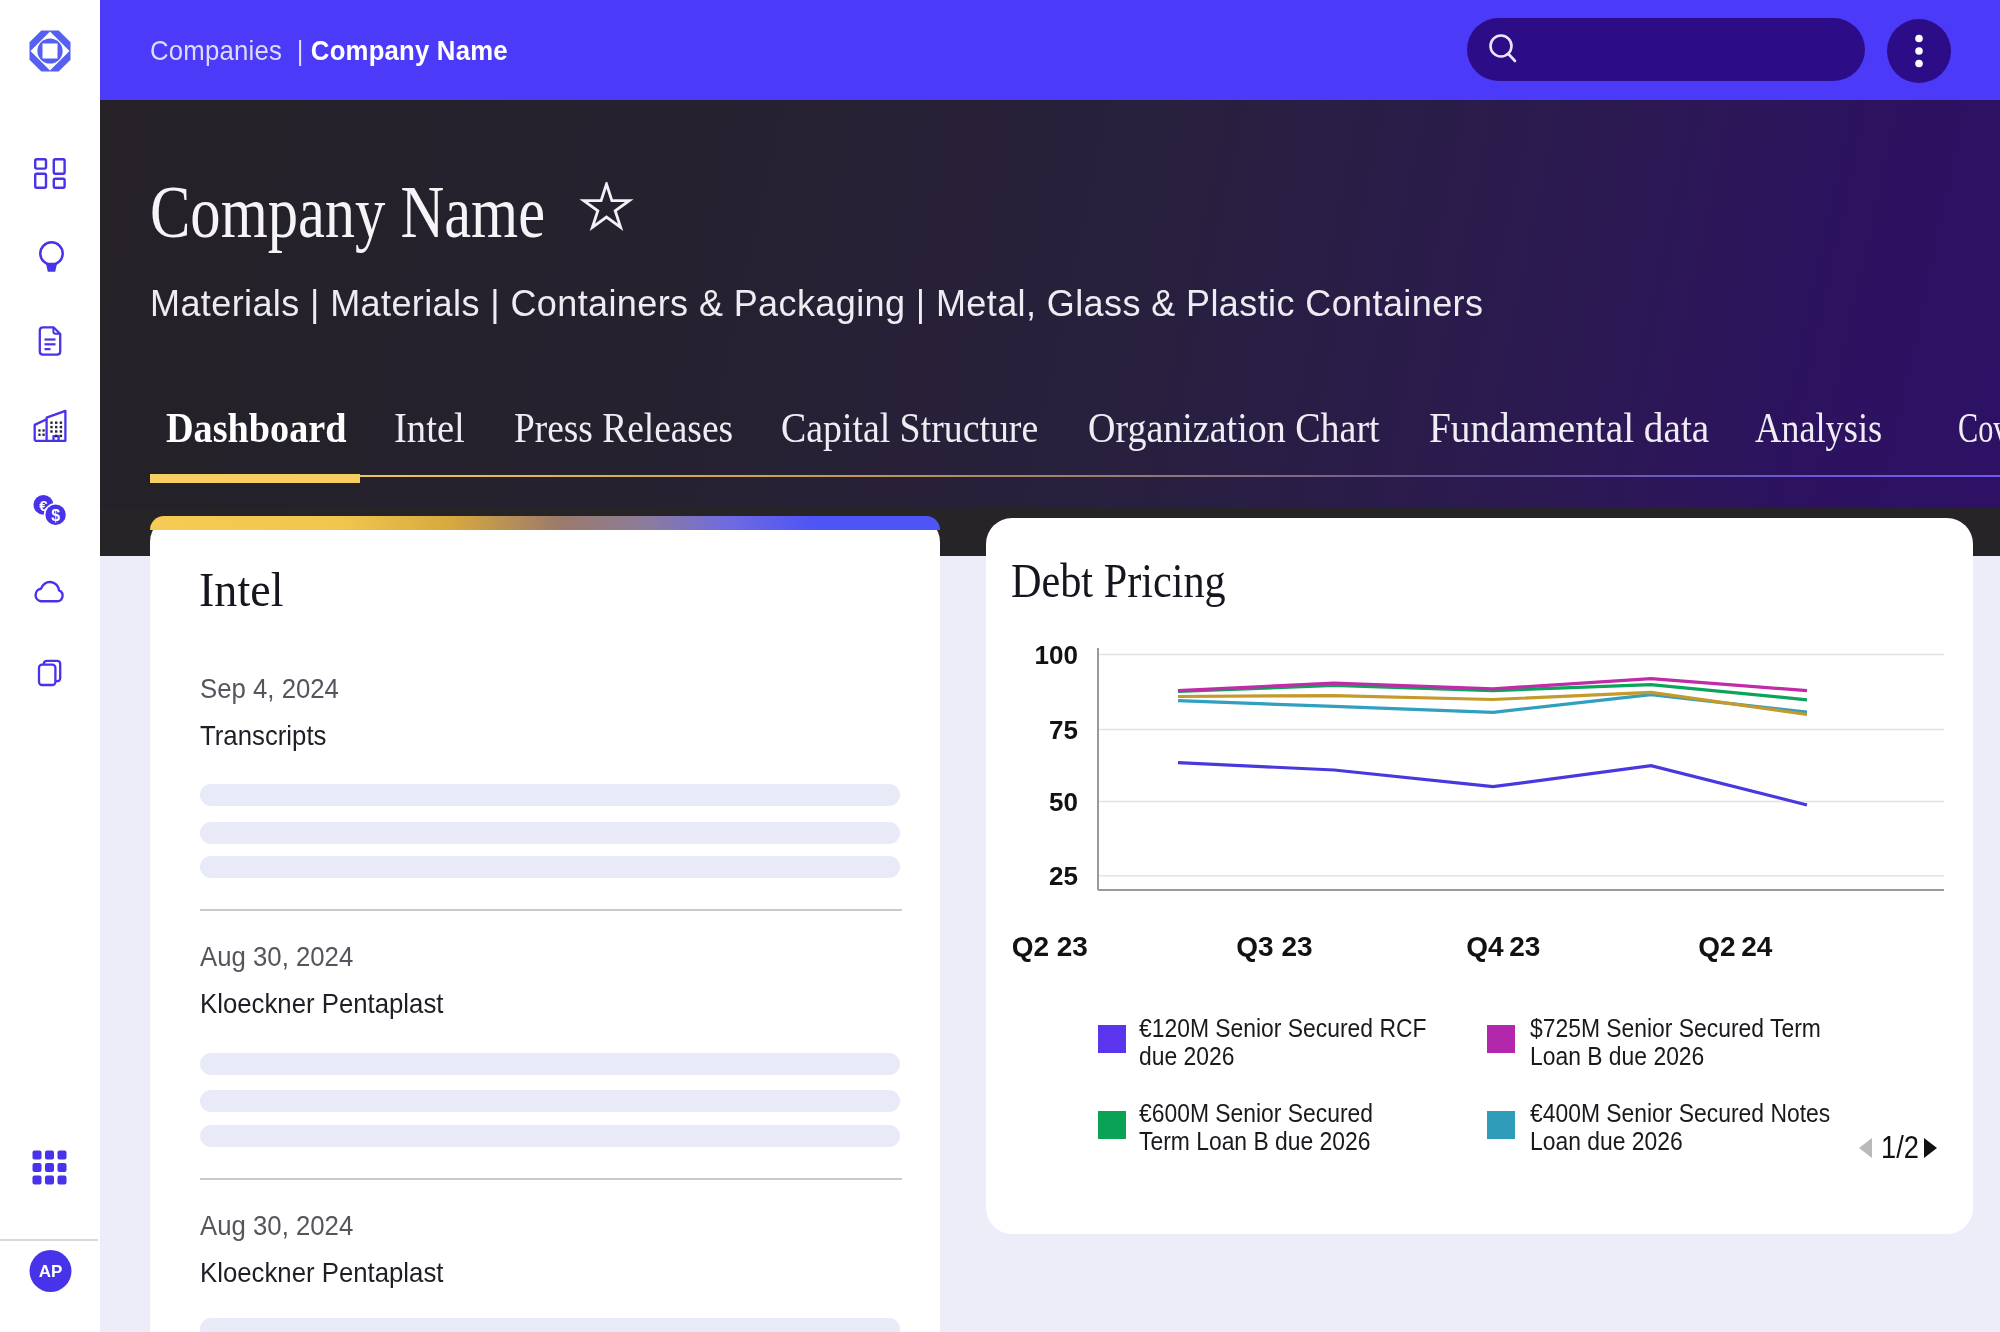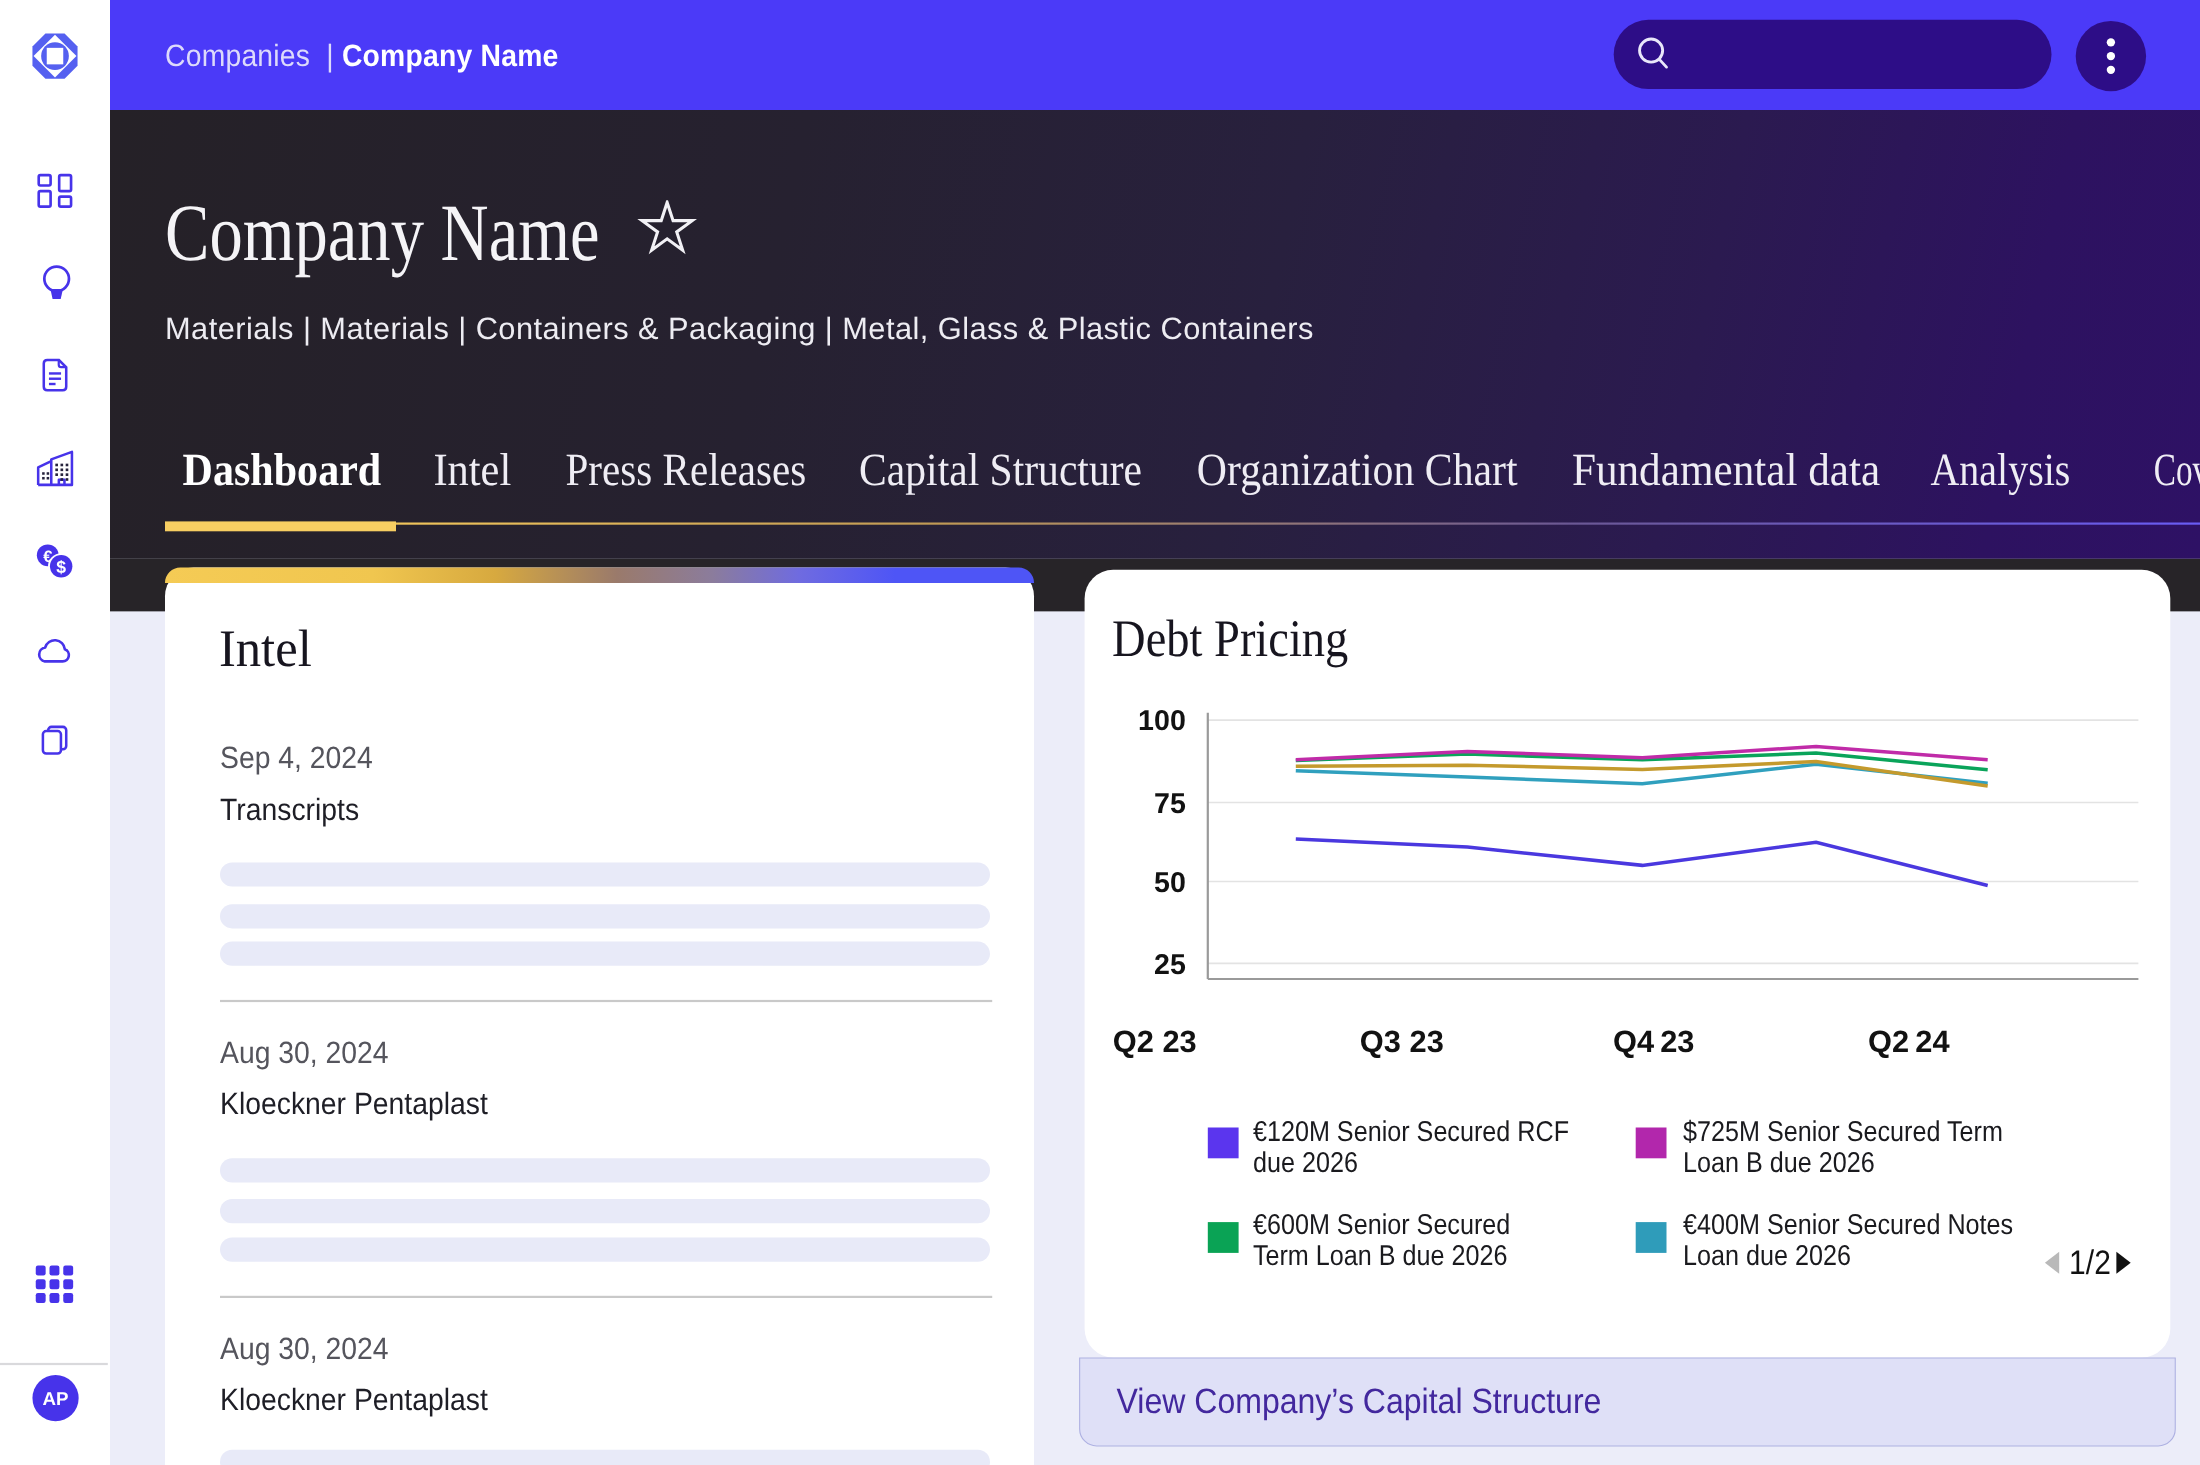--- a/index.html
+++ b/index.html
@@ -7,21 +7,21 @@
 #hero{position:absolute;left:100px;top:100px;width:1900px;height:408px;background:linear-gradient(102deg,#252127 0%,#262130 32%,#28203E 55%,#2B1A50 75%,#2D1260 90%,#2E1165 100%)}
 #strip{position:absolute;left:100px;top:508px;width:1900px;height:48px;background:#272428}
 #content{position:absolute;left:100px;top:556px;width:1900px;height:776px;background:#ECEDF9}
 #side{position:absolute;left:0;top:0;width:100px;height:1332px;background:#fff;z-index:5}
 #crumb{position:absolute;left:150px;top:35px;z-index:2;color:#fff;font-size:28px;letter-spacing:.2px;transform:scaleX(.92);transform-origin:left top}
 #crumb .lt{font-weight:300;color:#DDDAFB}
 #crumb b{font-weight:700}
 #searchpill{position:absolute;left:1467px;top:18px;width:398px;height:63px;border-radius:32px;background:#2D0D87}
 #menubtn{position:absolute;left:1887px;top:19px;width:64px;height:64px;border-radius:50%;background:#2D0D87}
 #herotitle{position:absolute;left:150px;top:175px;color:#F5F4F7;font-family:"Liberation Serif",serif;font-size:74px;line-height:74px;font-weight:400;transform:scaleX(.818);transform-origin:left top}
-#herosub{position:absolute;left:150px;top:283px;color:#EDECF2;font-size:28px;letter-spacing:.4px}
+#herosub{position:absolute;left:150px;top:283px;color:#EDECF2;font-size:36px;letter-spacing:.4px}
 .tab{position:absolute;top:407px;color:#EFEDF4;font-family:"Liberation Serif",serif;font-size:42px;line-height:42px;white-space:nowrap;transform-origin:left top}
 .tab.b{font-weight:700;color:#fff}
 #ul-active{position:absolute;left:150px;top:474px;width:210px;height:9px;background:#F7CE62}
 #ul-line{position:absolute;left:360px;top:475px;width:1640px;height:2px;background:linear-gradient(90deg,#EFC45B 0%,#C09A55 30%,#6B5894 65%,#6A5CF5 100%)}
 
 #card-intel{position:absolute;left:150px;top:516px;width:790px;height:830px;background:#fff;border-radius:26px 26px 0 0}
 #intel-grad{position:absolute;left:0;top:0;width:790px;height:14px;border-radius:26px 26px 0 0;background:linear-gradient(90deg,#F5CB55 0%,#F0C64F 24%,#D7A93F 38%,#9A7A6B 52%,#8B7C9C 63%,#6F6BE0 73%,#4E55F6 84%,#4E55F6 100%)}
 .ca{position:absolute}
 .serifT{font-family:"Liberation Serif",serif;color:#17151F}
 .date{font-size:28px;color:#55555D;transform:scaleX(.92);transform-origin:left top}
@@ -121,23 +121,20 @@
     <div class="ca" style="left:501px;top:507px;width:28px;height:28px;background:#B227AC"></div>
     <div class="ca lgt" style="left:544px;top:496px">$725M Senior Secured Term<br>Loan B due 2026</div>
     <div class="ca" style="left:112px;top:593px;width:28px;height:28px;background:#0AA355"></div>
     <div class="ca lgt" style="left:153px;top:581px">€600M Senior Secured<br>Term Loan B due 2026</div>
     <div class="ca" style="left:501px;top:593px;width:28px;height:28px;background:#2F9CBA"></div>
     <div class="ca lgt" style="left:544px;top:581px">€400M Senior Secured Notes<br>Loan due 2026</div>
     <div class="ca" style="left:873px;top:620px;width:0;height:0;border-right:13px solid #B9B9B9;border-top:10.5px solid transparent;border-bottom:10.5px solid transparent"></div>
     <div class="ca" style="left:938px;top:620px;width:0;height:0;border-left:13px solid #111;border-top:10.5px solid transparent;border-bottom:10.5px solid transparent"></div>
     <div class="ca" style="left:895px;top:612px;font-size:31px;color:#111;transform:scaleX(.88);transform-origin:left top">1/2</div>
   </div>
-  <div id="bottombar">
-      <span>View Company’s Capital Structure</span>
-    </div>
   <aside id="side">
     <svg width="100" height="1332" viewBox="0 0 100 1332">
 
       <g>
         <polygon points="41.3,30.5 58.7,30.5 70.5,42.3 70.5,59.7 58.7,71.5 41.3,71.5 29.5,59.7 29.5,42.3" fill="#5560F0"></polygon>
         <polygon points="50,31.5 69.5,51 50,70.5 30.5,51" fill="#ffffff"></polygon>
         <circle cx="50" cy="51" r="12.6" fill="#5560F0"></circle>
         <rect x="42.5" y="43.5" width="15" height="15" fill="#ffffff"></rect>
       </g>
 

